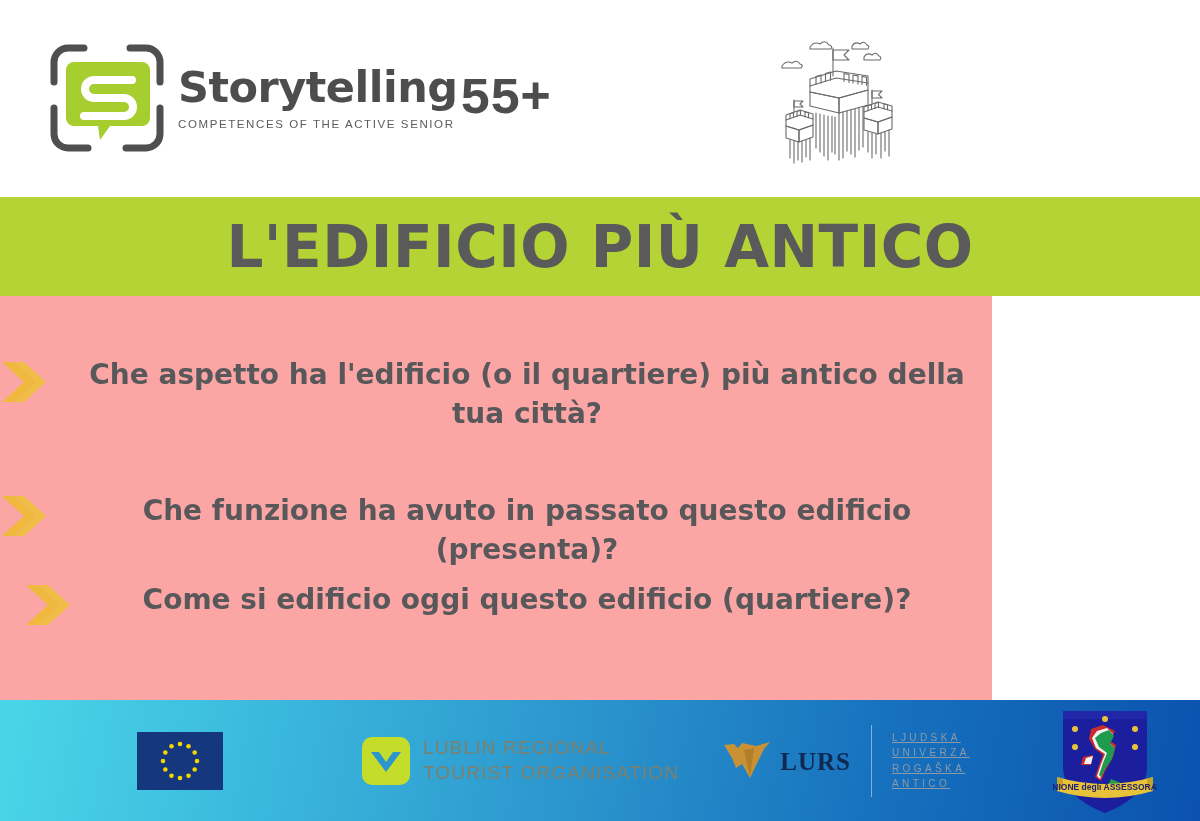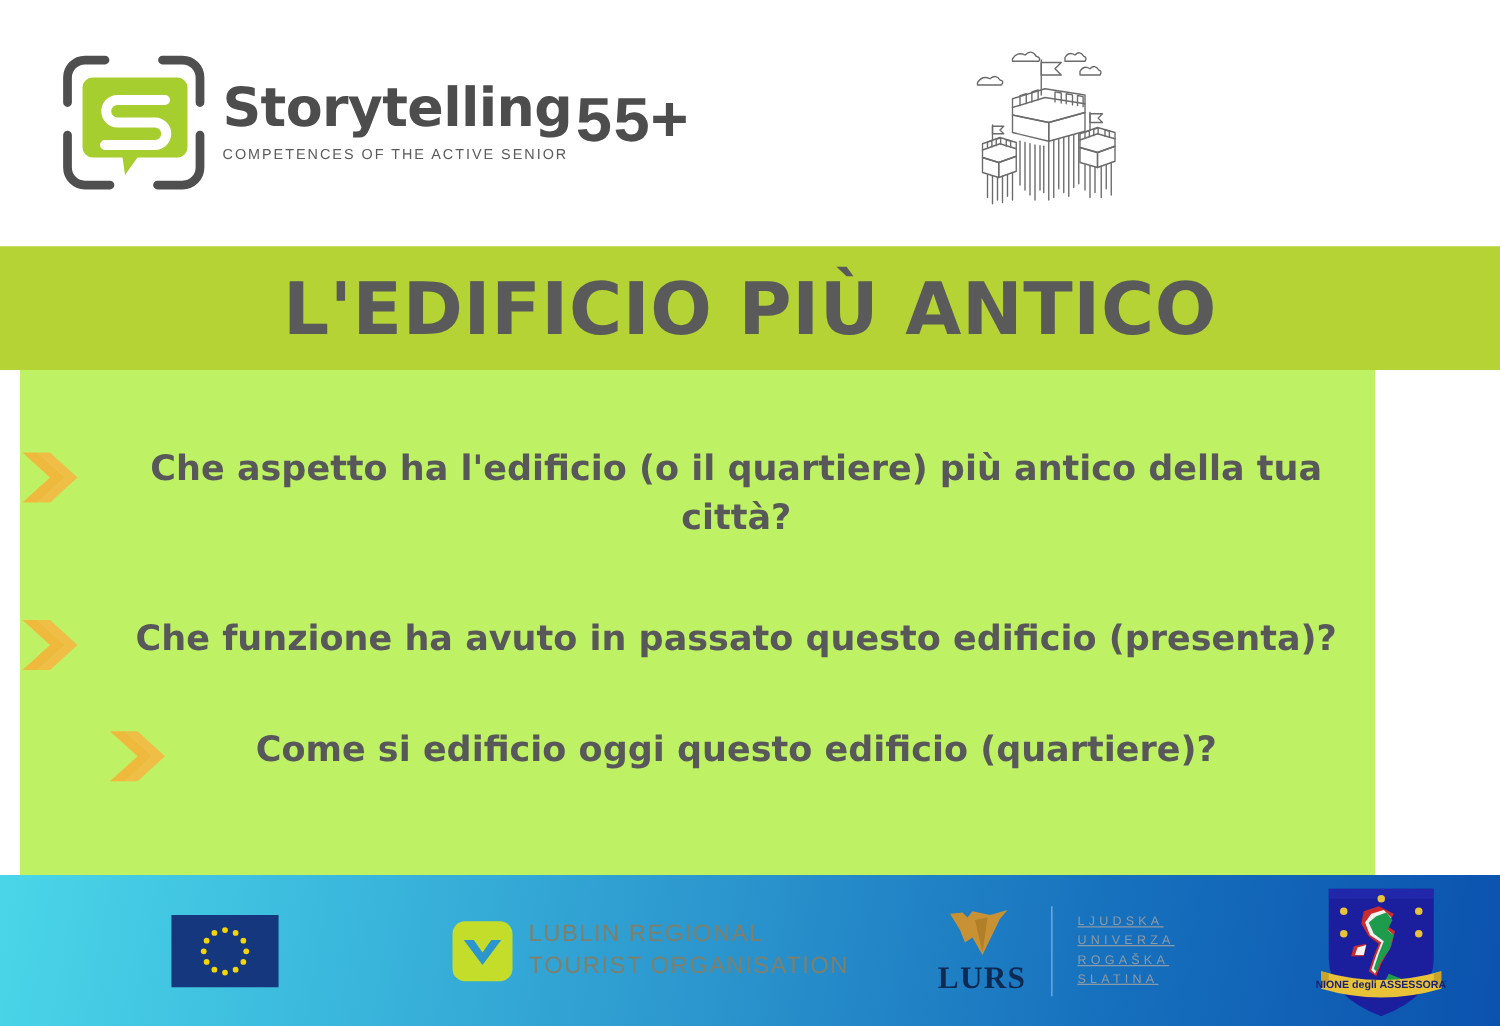--- a/index.html
+++ b/index.html
@@ -104,25 +104,25 @@
     font-weight: bold;
     color: #5a5a5a;
     letter-spacing: 0.5px;
     line-height: 1;
     text-align: center;
   }
 
   
   .content {
     position: absolute;
-    left: 16px;
+    left: 0;
     top: 296px;
-    width: 1084px;
+    width: 992px;
     height: 404px;
-    background: #bef264;
+    background: #fca5a5;
   }
 
   .q-row {
     position: absolute;
     display: flex;
     align-items: flex-start;
     width: 100%;
   }
   .q-row.q1 { top: 60px; left: 0; }
   .q-row.q2 { top: 196px; left: 0; }
@@ -224,21 +224,20 @@
     white-space: nowrap;
   }
 
   
   .lurs {
     display: flex;
     align-items: center;
   }
   .lurs-left {
     display: flex;
-    flex-direction: column;
     align-items: center;
   }
   .lurs-v {
     width: 60px;
     height: 42px;
   }
   .lurs-word {
     font-family: "Liberation Serif", serif;
     font-size: 25px;
     font-weight: bold;
@@ -469,21 +468,21 @@
             <path d="M24 10 L34 8 L30 36 Z" fill="#b07f28"></path>
           </svg>
         </span>
         <span class="lurs-word">LURS</span>
       </span>
       <span class="lurs-divider"></span>
       <span class="lurs-lines">
         <span>LJUDSKA</span>
         <span>UNIVERZA</span>
         <span>ROGAŠKA</span>
-        <span>SLATINA</span>
+        <span>ANTICO</span>
       </span>
     </div>
   </div>
 
   <div class="footer-slot slot-shield">
     <span class="shield-logo">
       <svg viewBox="0 0 104 112" width="104" height="112" aria-hidden="true">
         <path d="M10 6 H94 V62 Q94 92 52 108 Q10 92 10 62 Z" fill="#1b1f9e"></path>
         <path d="M10 6 H94 V14 H10 Z" fill="#2a2fb4" opacity="0.5"></path>
         <g fill="#e8c33a">

